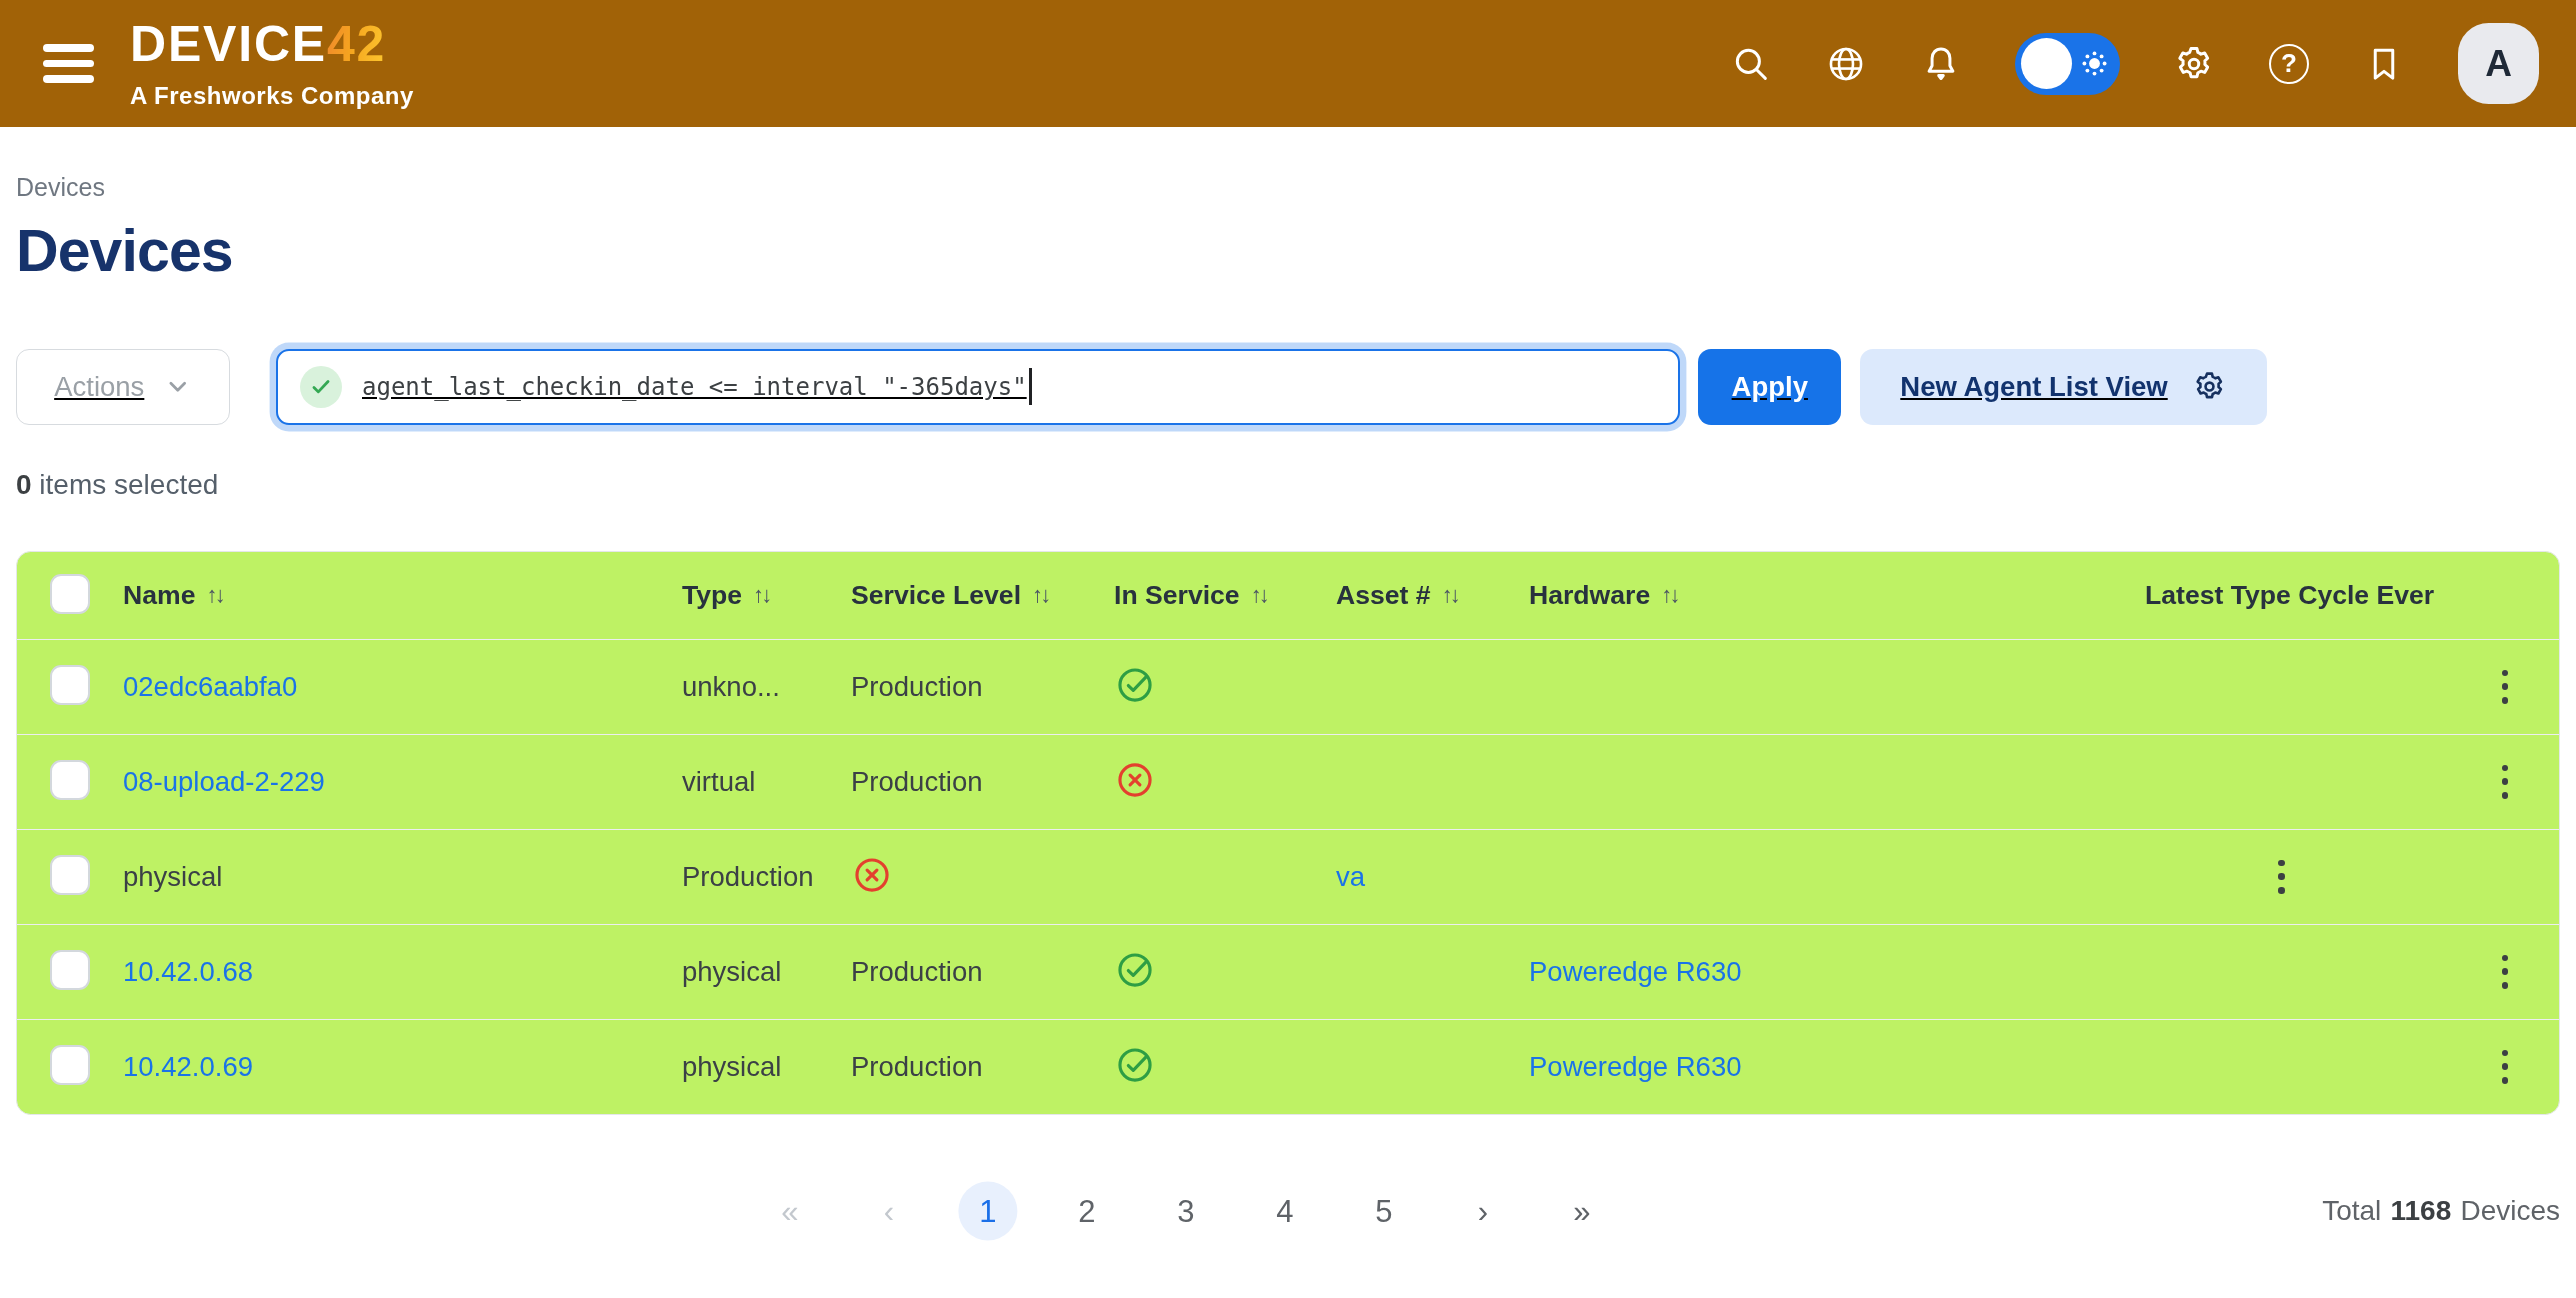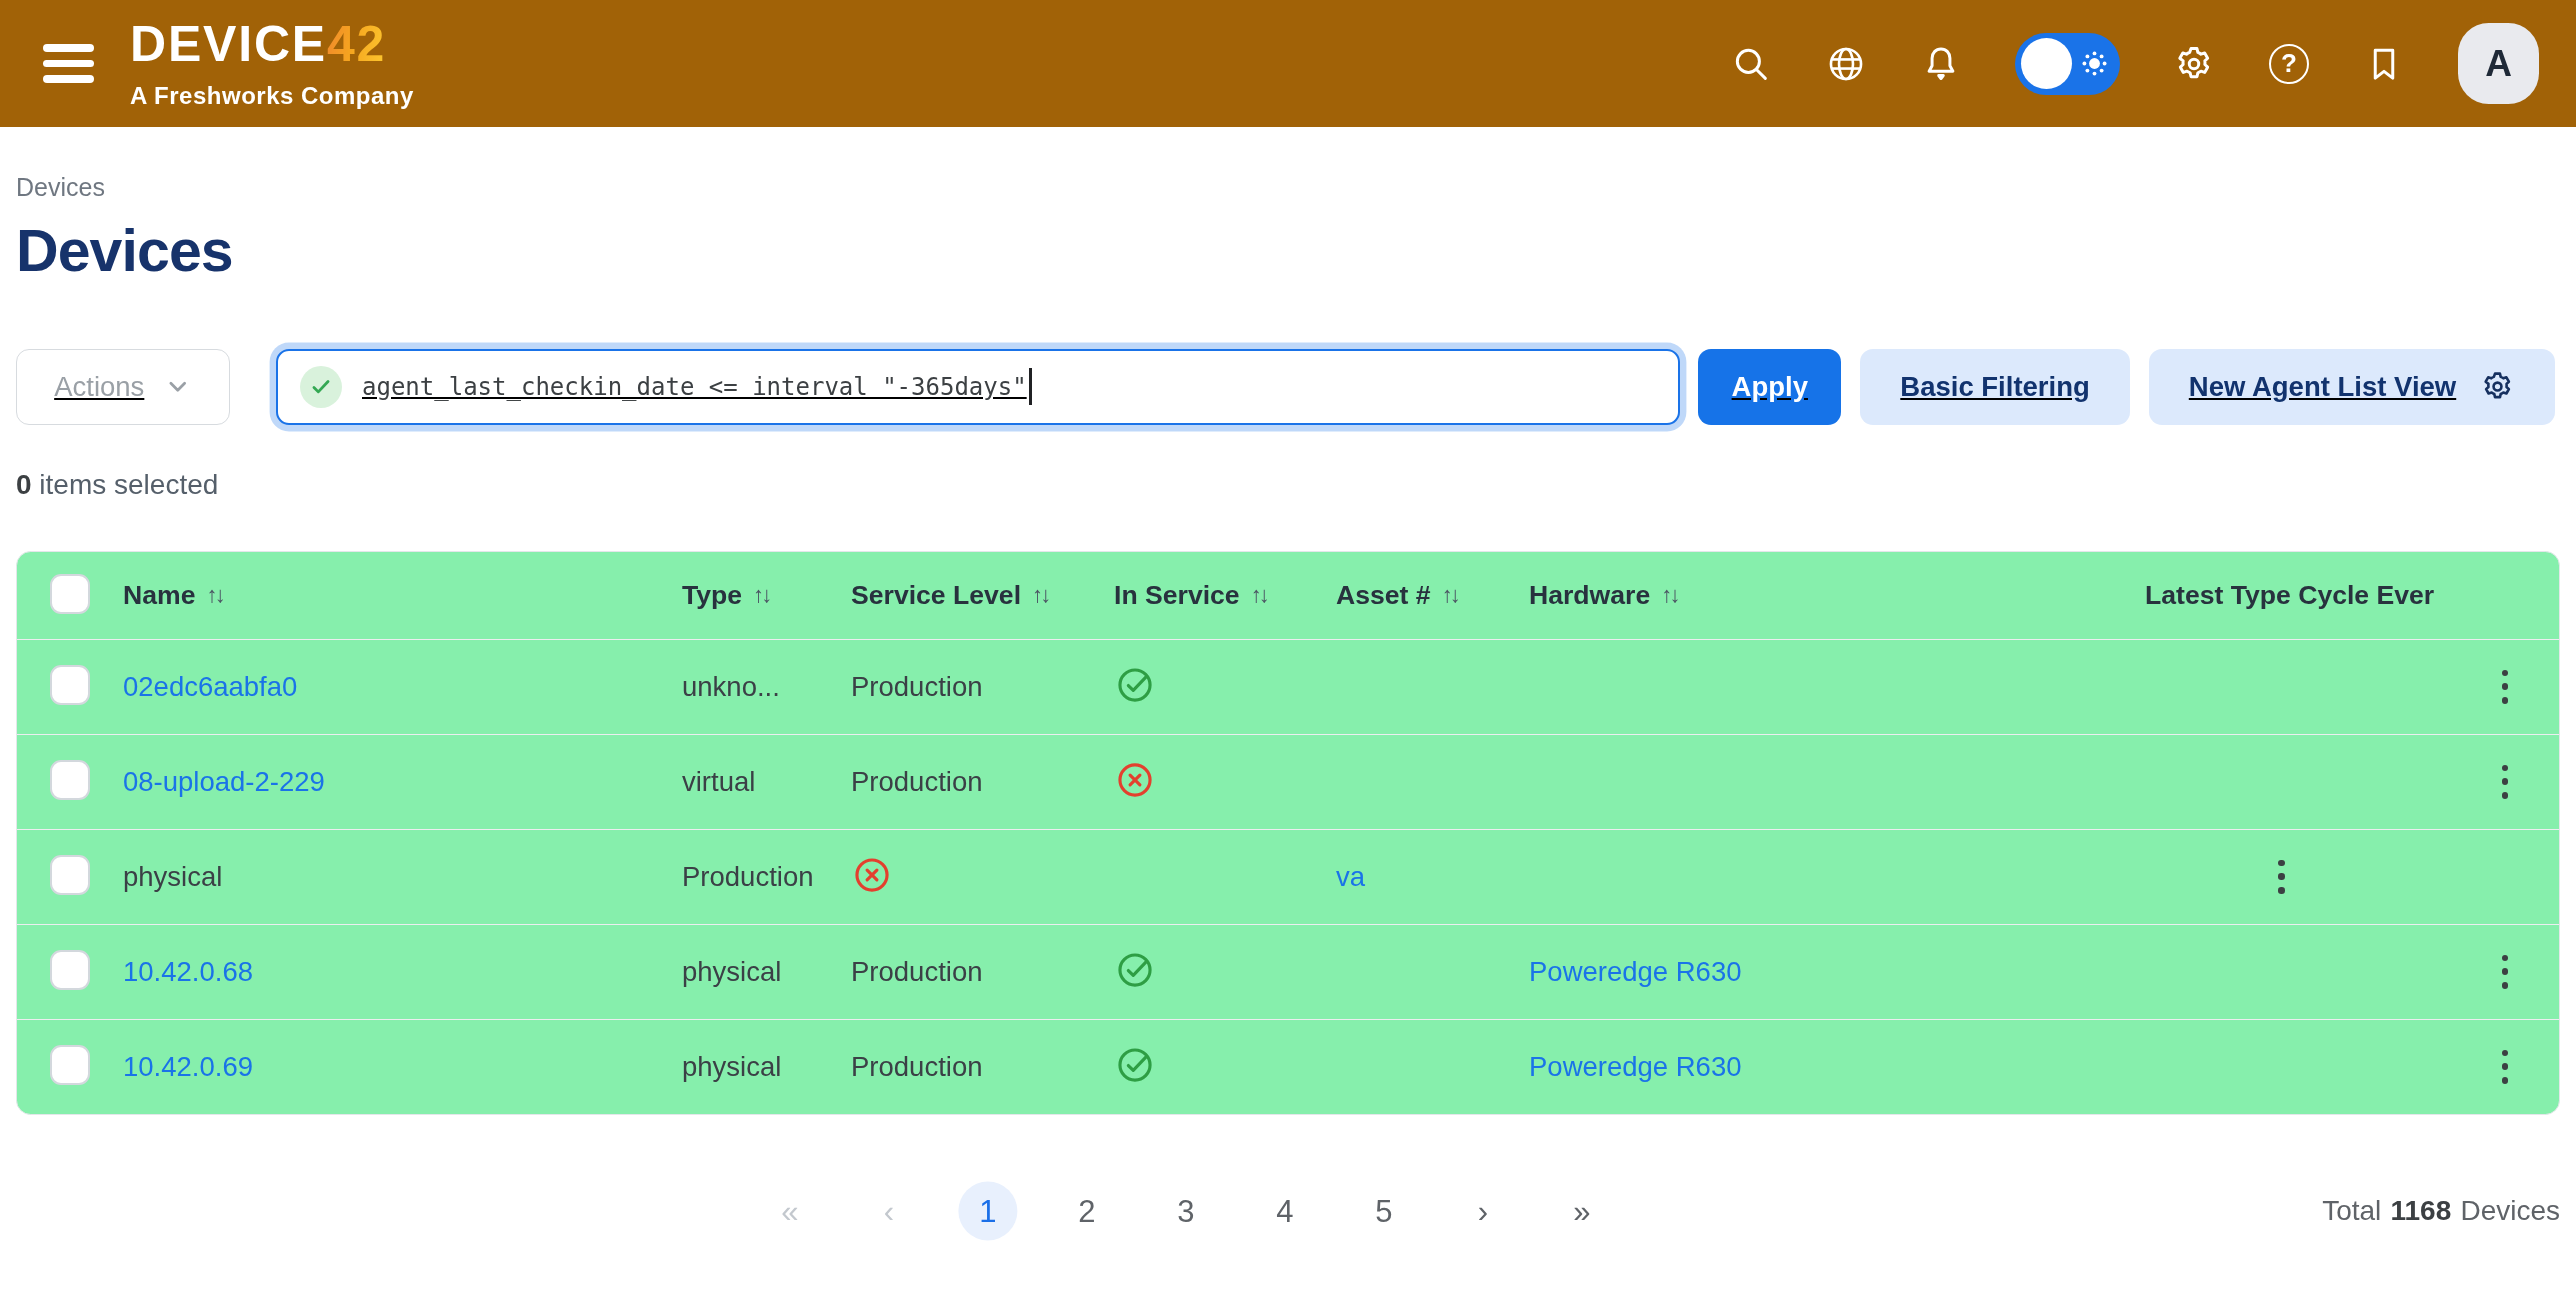--- a/index.html
+++ b/index.html
@@ -58,21 +58,21 @@
   .soft-btn { margin-left:19px; height:76px; background:#dce9fc; color:#12336e; border:none; border-radius:13px;
     font-size:27.5px; font-weight:700; cursor:pointer; font-family:inherit; padding:0 40px;
     display:flex; align-items:center; gap:24px; }
   .soft-btn svg { width:35px; height:35px; }
 
   
   .selection { margin-top:44px; font-size:28px; color:#555f6a; }
   .selection b { color:#3c4043; font-weight:700; }
 
   
-  .table-card { margin-top:50px; border:1.8px solid #e4e7ea; border-radius:14.7px; overflow:hidden; background:#86efac; }
+  .table-card { margin-top:50px; border:1.8px solid #e4e7ea; border-radius:14.7px; overflow:hidden; background:#bef264; }
   .trow { display:grid; grid-template-columns:73px 559px 169px 263px 222px 193px 616px 1fr 108px; align-items:center; }
   .trow > div { padding-left:33px; overflow:hidden; white-space:nowrap; }
   .thead { height:87px; }
   .th { font-size:26.6px; font-weight:700; color:#28323e; display:flex; align-items:center; gap:11px; }
   .sort { font-size:22px; color:#4b5563; letter-spacing:-2.8px; cursor:pointer; }
   .tbody-row { height:95px; border-top:1.8px solid #eceef0; }
   .checkbox { display:inline-block; width:40px; height:40px; border:2.8px solid #d3d8dd; border-radius:11px;
     background:#fff; cursor:pointer; }
   .cell-text { font-size:27.5px; color:#3b4046; }
   .link { font-size:27.5px; color:#1a73e8; text-decoration:none; cursor:pointer; }
@@ -178,21 +178,20 @@
     <div class="query-input">
       <span class="valid-chip">
         <svg viewBox="0 0 24 24" fill="none" stroke="#34a853" stroke-width="2.6" stroke-linecap="round" stroke-linejoin="round">
             <path d="m5.5 12.5 4 4 9-9.5"></path>
           </svg>
       </span>
       <span class="query-text">agent_last_checkin_date &lt;= interval "-365days"</span>
       <span class="caret"></span>
     </div>
     <button class="apply-btn">Apply</button>
-    <button class="soft-btn">Basic Filtering</button>
     <button class="soft-btn">
       <span>New Agent List View</span>
       <svg viewBox="0 0 24 24" fill="none" stroke="#16305f" stroke-width="1.8" stroke-linejoin="round">
           <path d="M10.3 3.2h3.4l.5 2.2a7 7 0 0 1 1.8 1l2.1-.7 1.7 3-1.6 1.5a7 7 0 0 1 0 2.1l1.6 1.5-1.7 3-2.1-.7a7 7 0 0 1-1.8 1l-.5 2.2h-3.4l-.5-2.2a7 7 0 0 1-1.8-1l-2.1.7-1.7-3 1.6-1.5a7 7 0 0 1 0-2.1L3.9 8.7l1.7-3 2.1.7a7 7 0 0 1 1.8-1z"></path>
           <circle cx="12" cy="12" r="2.7"></circle>
         </svg>
     </button>
   </div>
 
   <div class="selection"><b>0</b><span> items selected</span></div>

